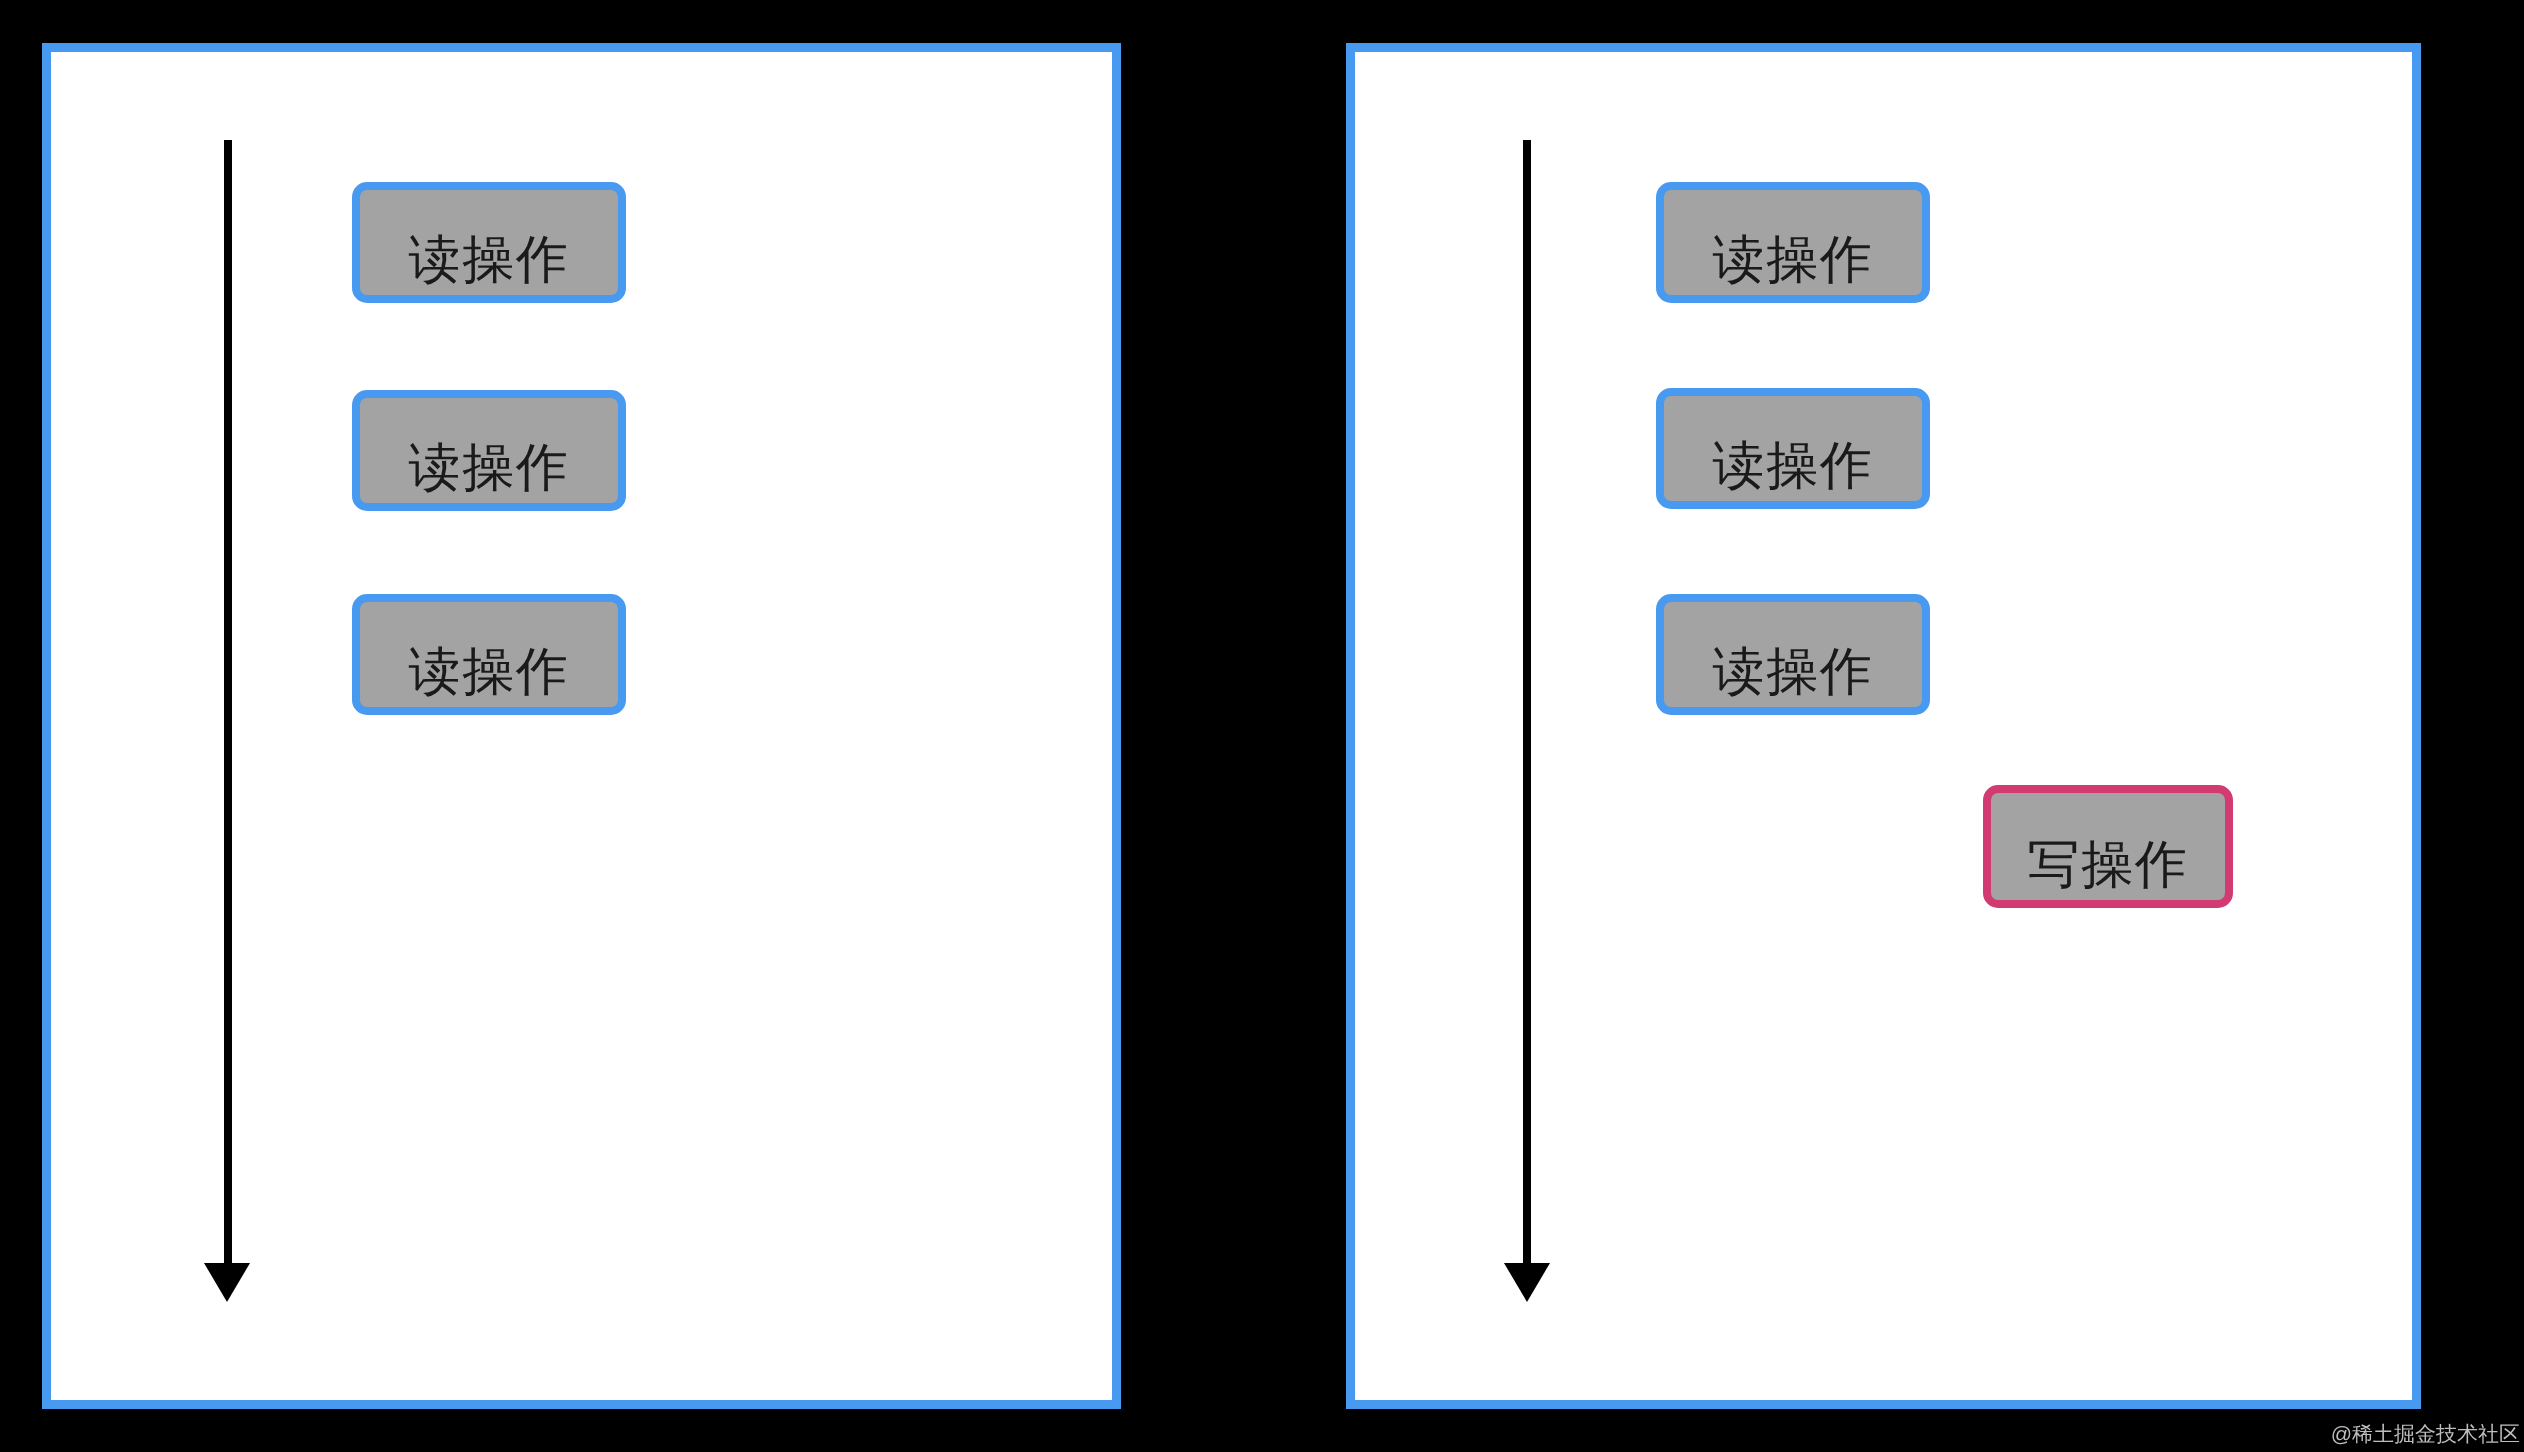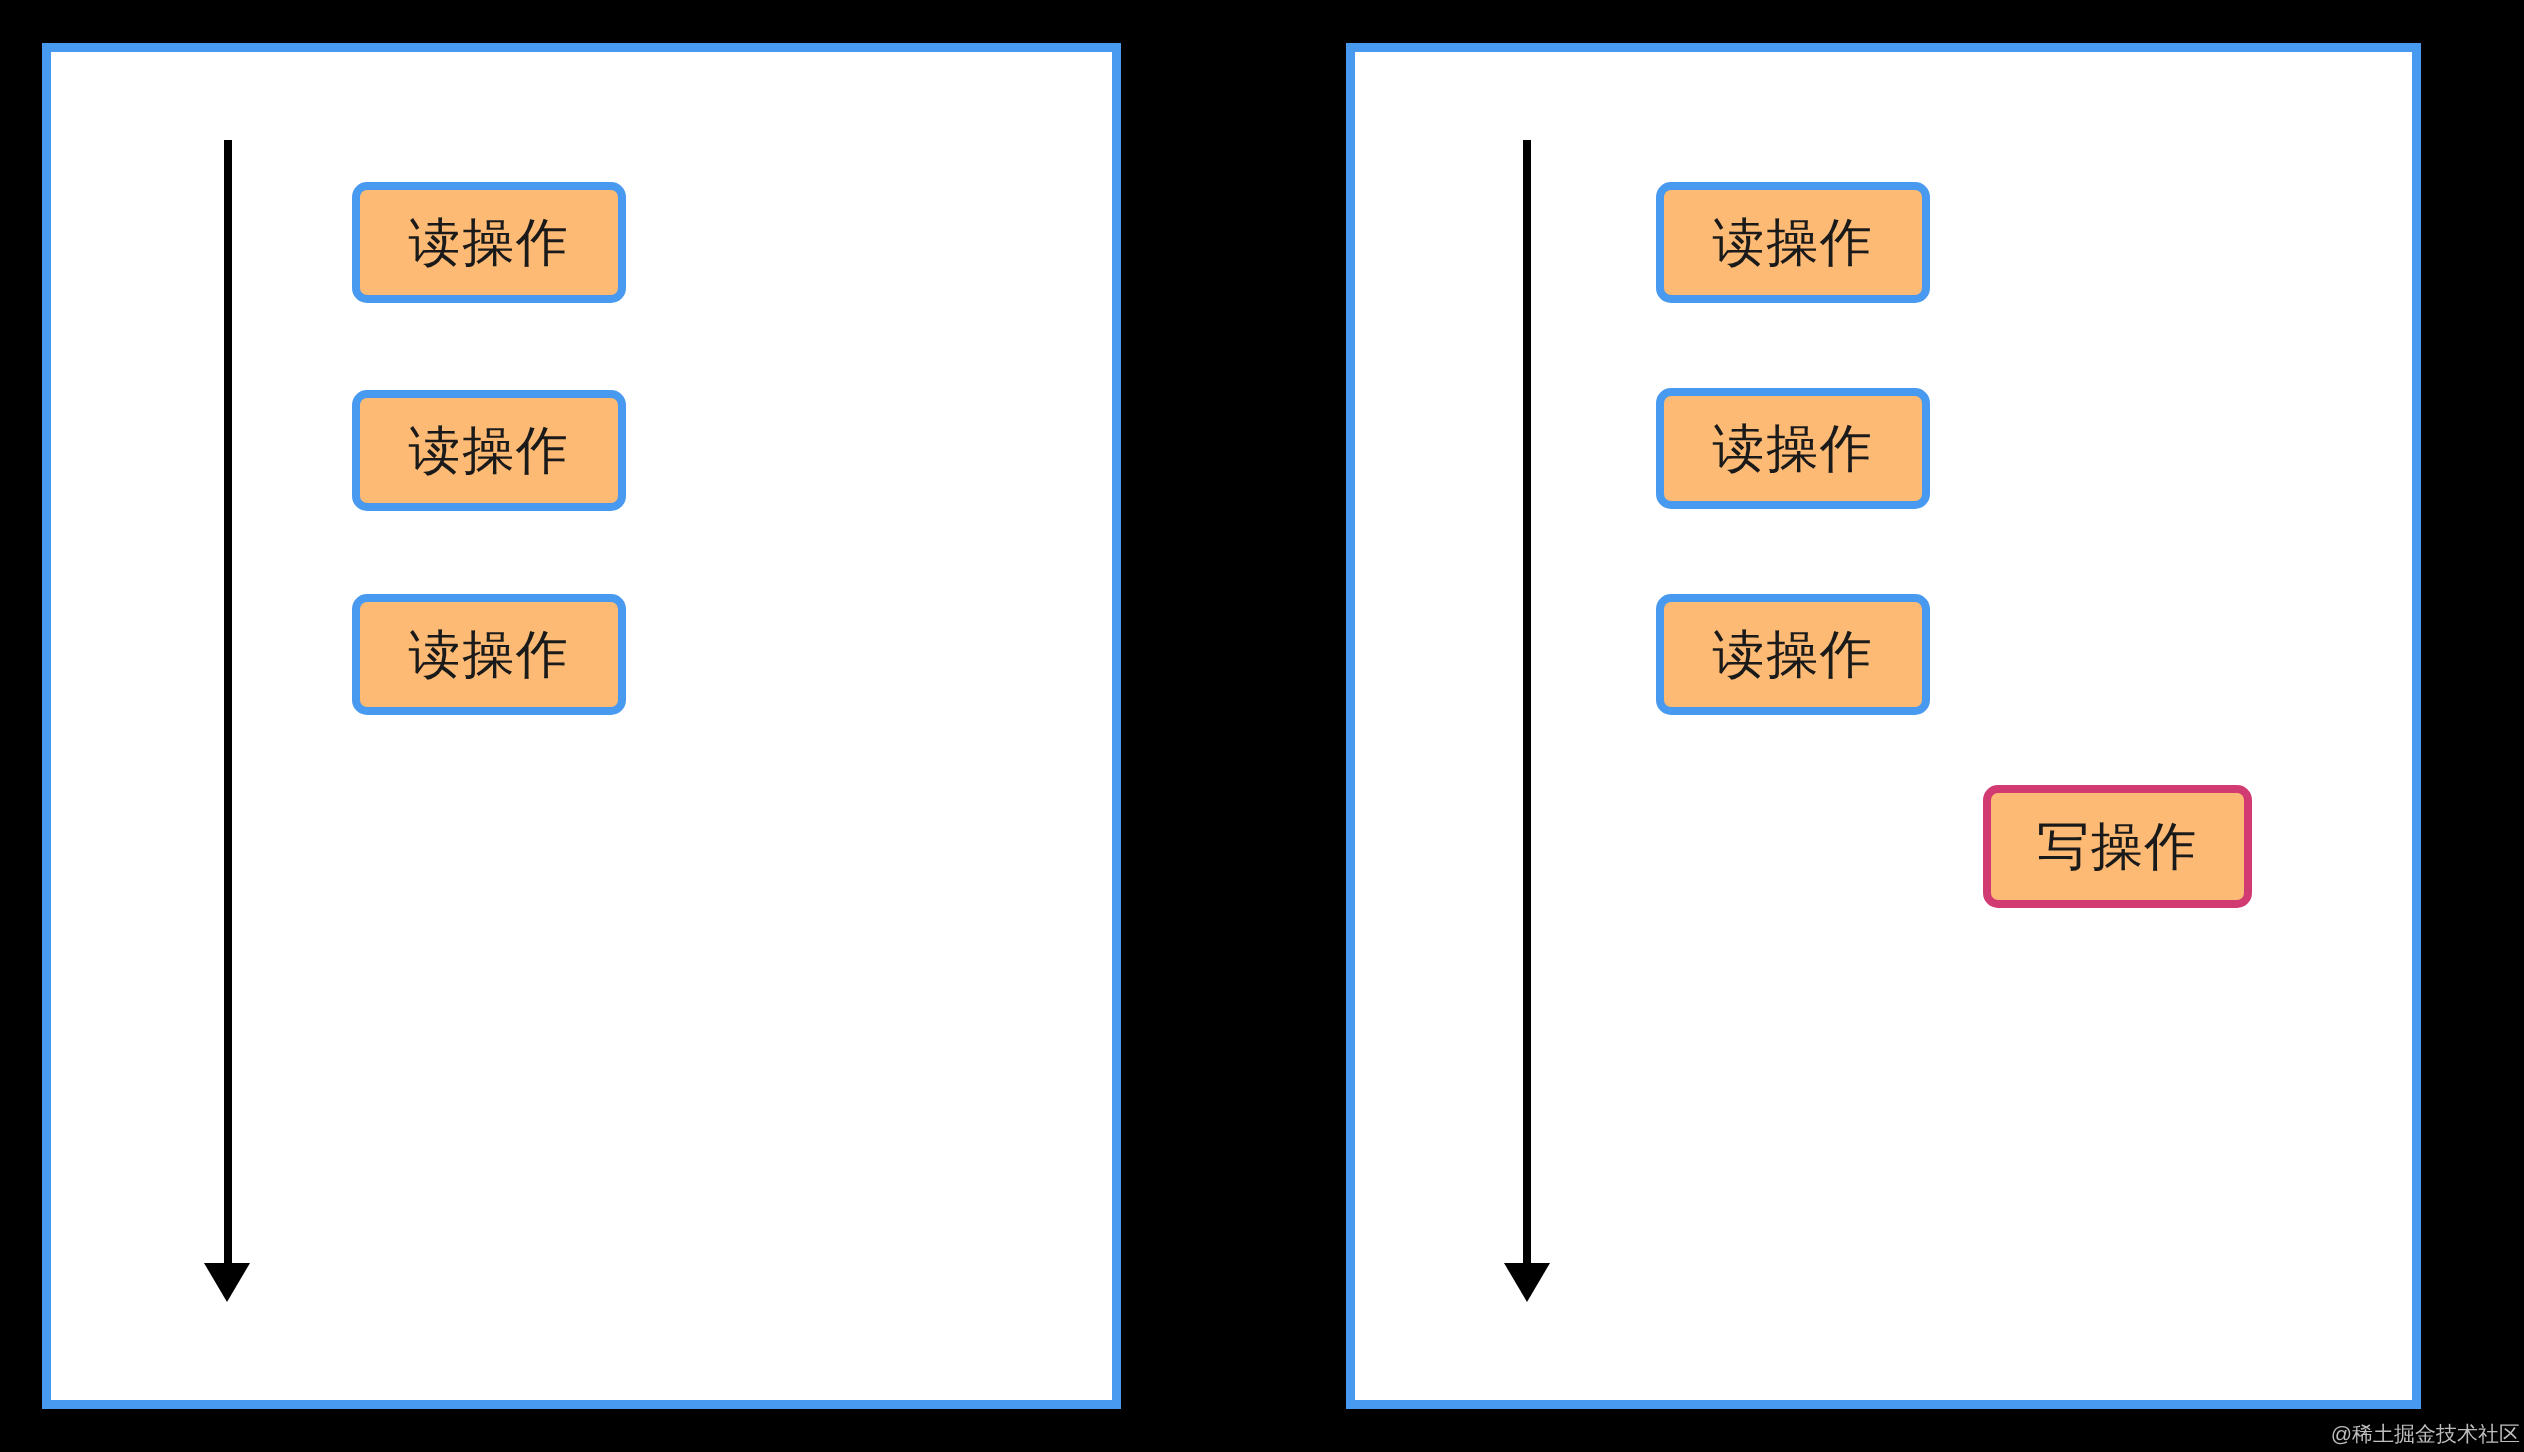--- a/index.html
+++ b/index.html
@@ -46,42 +46,42 @@
     border-top: 39px solid var(--arrow, #000000);
   }
   .arrow-head.left-arrow  { left: 204px;  }
   .arrow-head.right-arrow { left: 1504px; }
 
   .op-box {
     position: absolute;
     width: 274px;
     height: 121px;
     box-sizing: border-box;
-    background: #fdba74;
+    background: #a3a3a3;
     border-radius: 15px;
     display: flex;
-    align-items: center;
+    align-items: flex-end;
     justify-content: center;
     font-size: 52px;
     color: var(--text, #1A1A1A);
     letter-spacing: 1.7px;
   }
   .op-box.read  { border: 8.3px solid var(--read-border, #4899F0); }
   .op-box.write { border: 8.3px solid var(--write-border, #D23B72); }
 
   
   .lp-box-1 { left: 352px; top: 182px; }
   .lp-box-2 { left: 352px; top: 390px; }
   .lp-box-3 { left: 352px; top: 594px; }
 
   
   .rp-box-1 { left: 1656px; top: 182px; }
   .rp-box-2 { left: 1656px; top: 388px; }
   .rp-box-3 { left: 1656px; top: 594px; }
-  .rp-box-write { left: 1983px; top: 785px; width: 269px; height: 123px; }
+  .rp-box-write { left: 1983px; top: 785px; width: 250px; height: 123px; }
 
   .watermark {
     position: absolute;
     right: 5px;
     bottom: 5px;
     font-size: 21px;
     color: var(--watermark, #BDBDBD);
     text-shadow: 0 0 2.5px rgba(0,0,0,0.9), 0.8px 0.8px 0.8px rgba(0,0,0,0.8);
     white-space: nowrap;
     margin-top: 13px;

